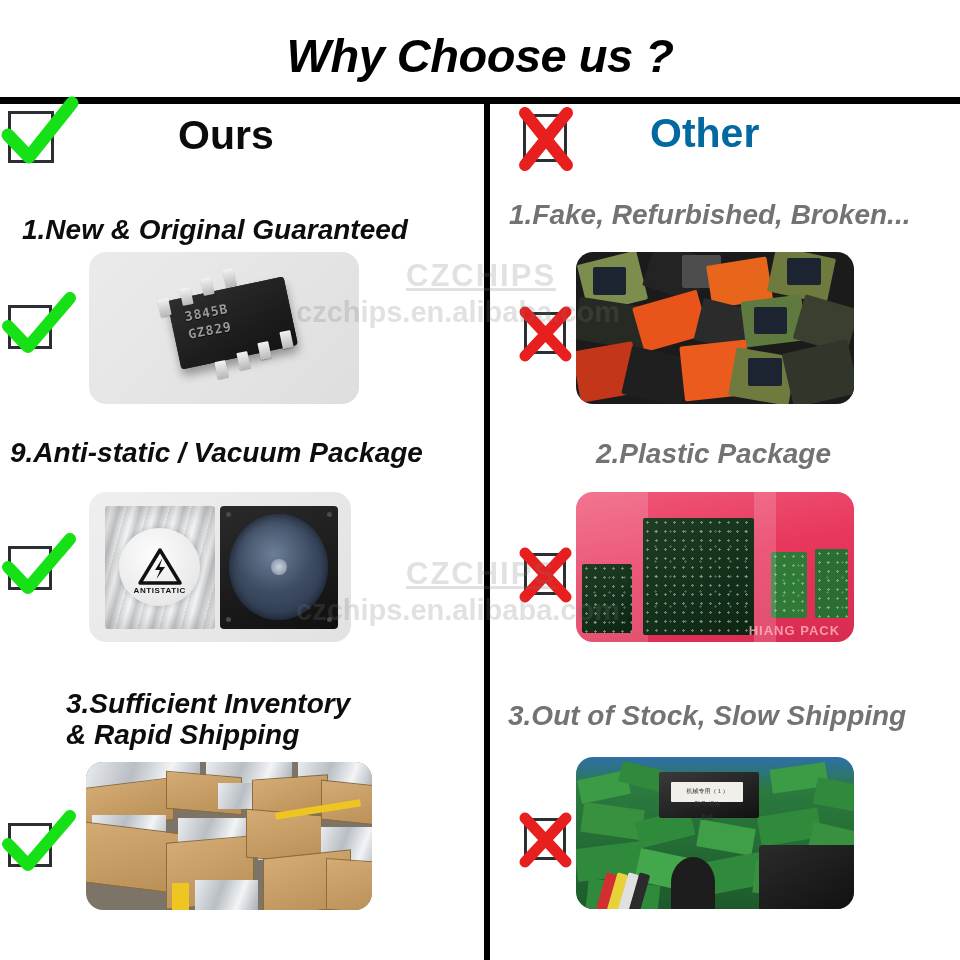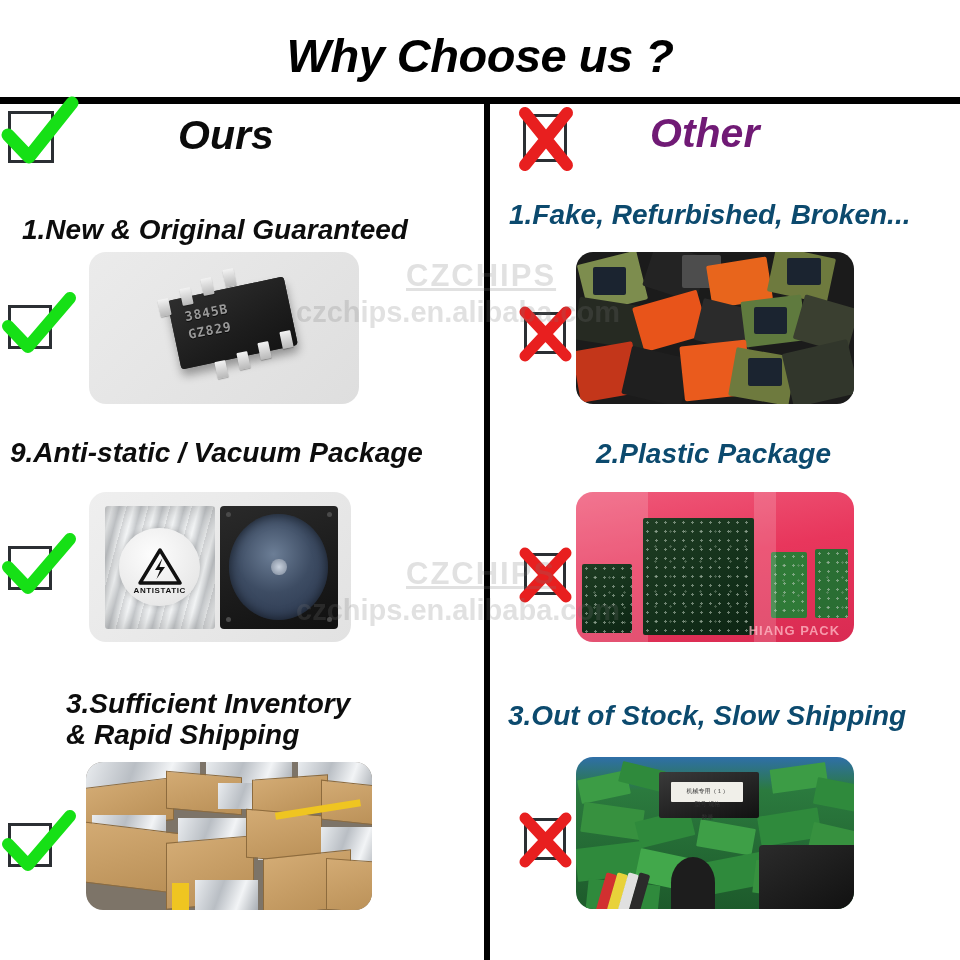--- a/index.html
+++ b/index.html
@@ -25,45 +25,45 @@
   .hrule{
     position:absolute;left:0;top:97px;width:960px;height:7px;background:#000;
   }
   .vrule{
     position:absolute;left:484px;top:104px;width:6px;height:856px;background:#000;
   }
 
   
   .col-head{
     position:absolute;
-    font-size:41px;font-weight:bold;font-style:italic;
+    font-size:41px;font-weight:bold;
     white-space:nowrap;
   }
   .col-head.ours{left:178px;top:112px;color:#0b0b0b;}
-  .col-head.other{left:650px;top:110px;color:#701a75;}
+  .col-head.other{left:650px;top:110px;color:#0369a1;}
 
   
   .markbox{position:absolute;}
   .markbox .box{
     position:absolute;left:0;top:0;
     border:3px solid #2b2f33;
     background:transparent;
     box-sizing:border-box;
   }
   .markbox svg{position:absolute;overflow:visible;}
 
   
   .caption{
     position:absolute;
     font-weight:bold;font-style:italic;
     white-space:nowrap;
     line-height:1.12;
   }
   .caption.left{color:#0d0d0d;}
-  .caption.right{color:#0c4a6e;}
+  .caption.right{color:#737373;}
 
   
   .photo{
     position:absolute;
     border-radius:17px;
     overflow:hidden;
     background:#e6e6e6;
   }
   .photo .inner{position:absolute;inset:0;}
 

